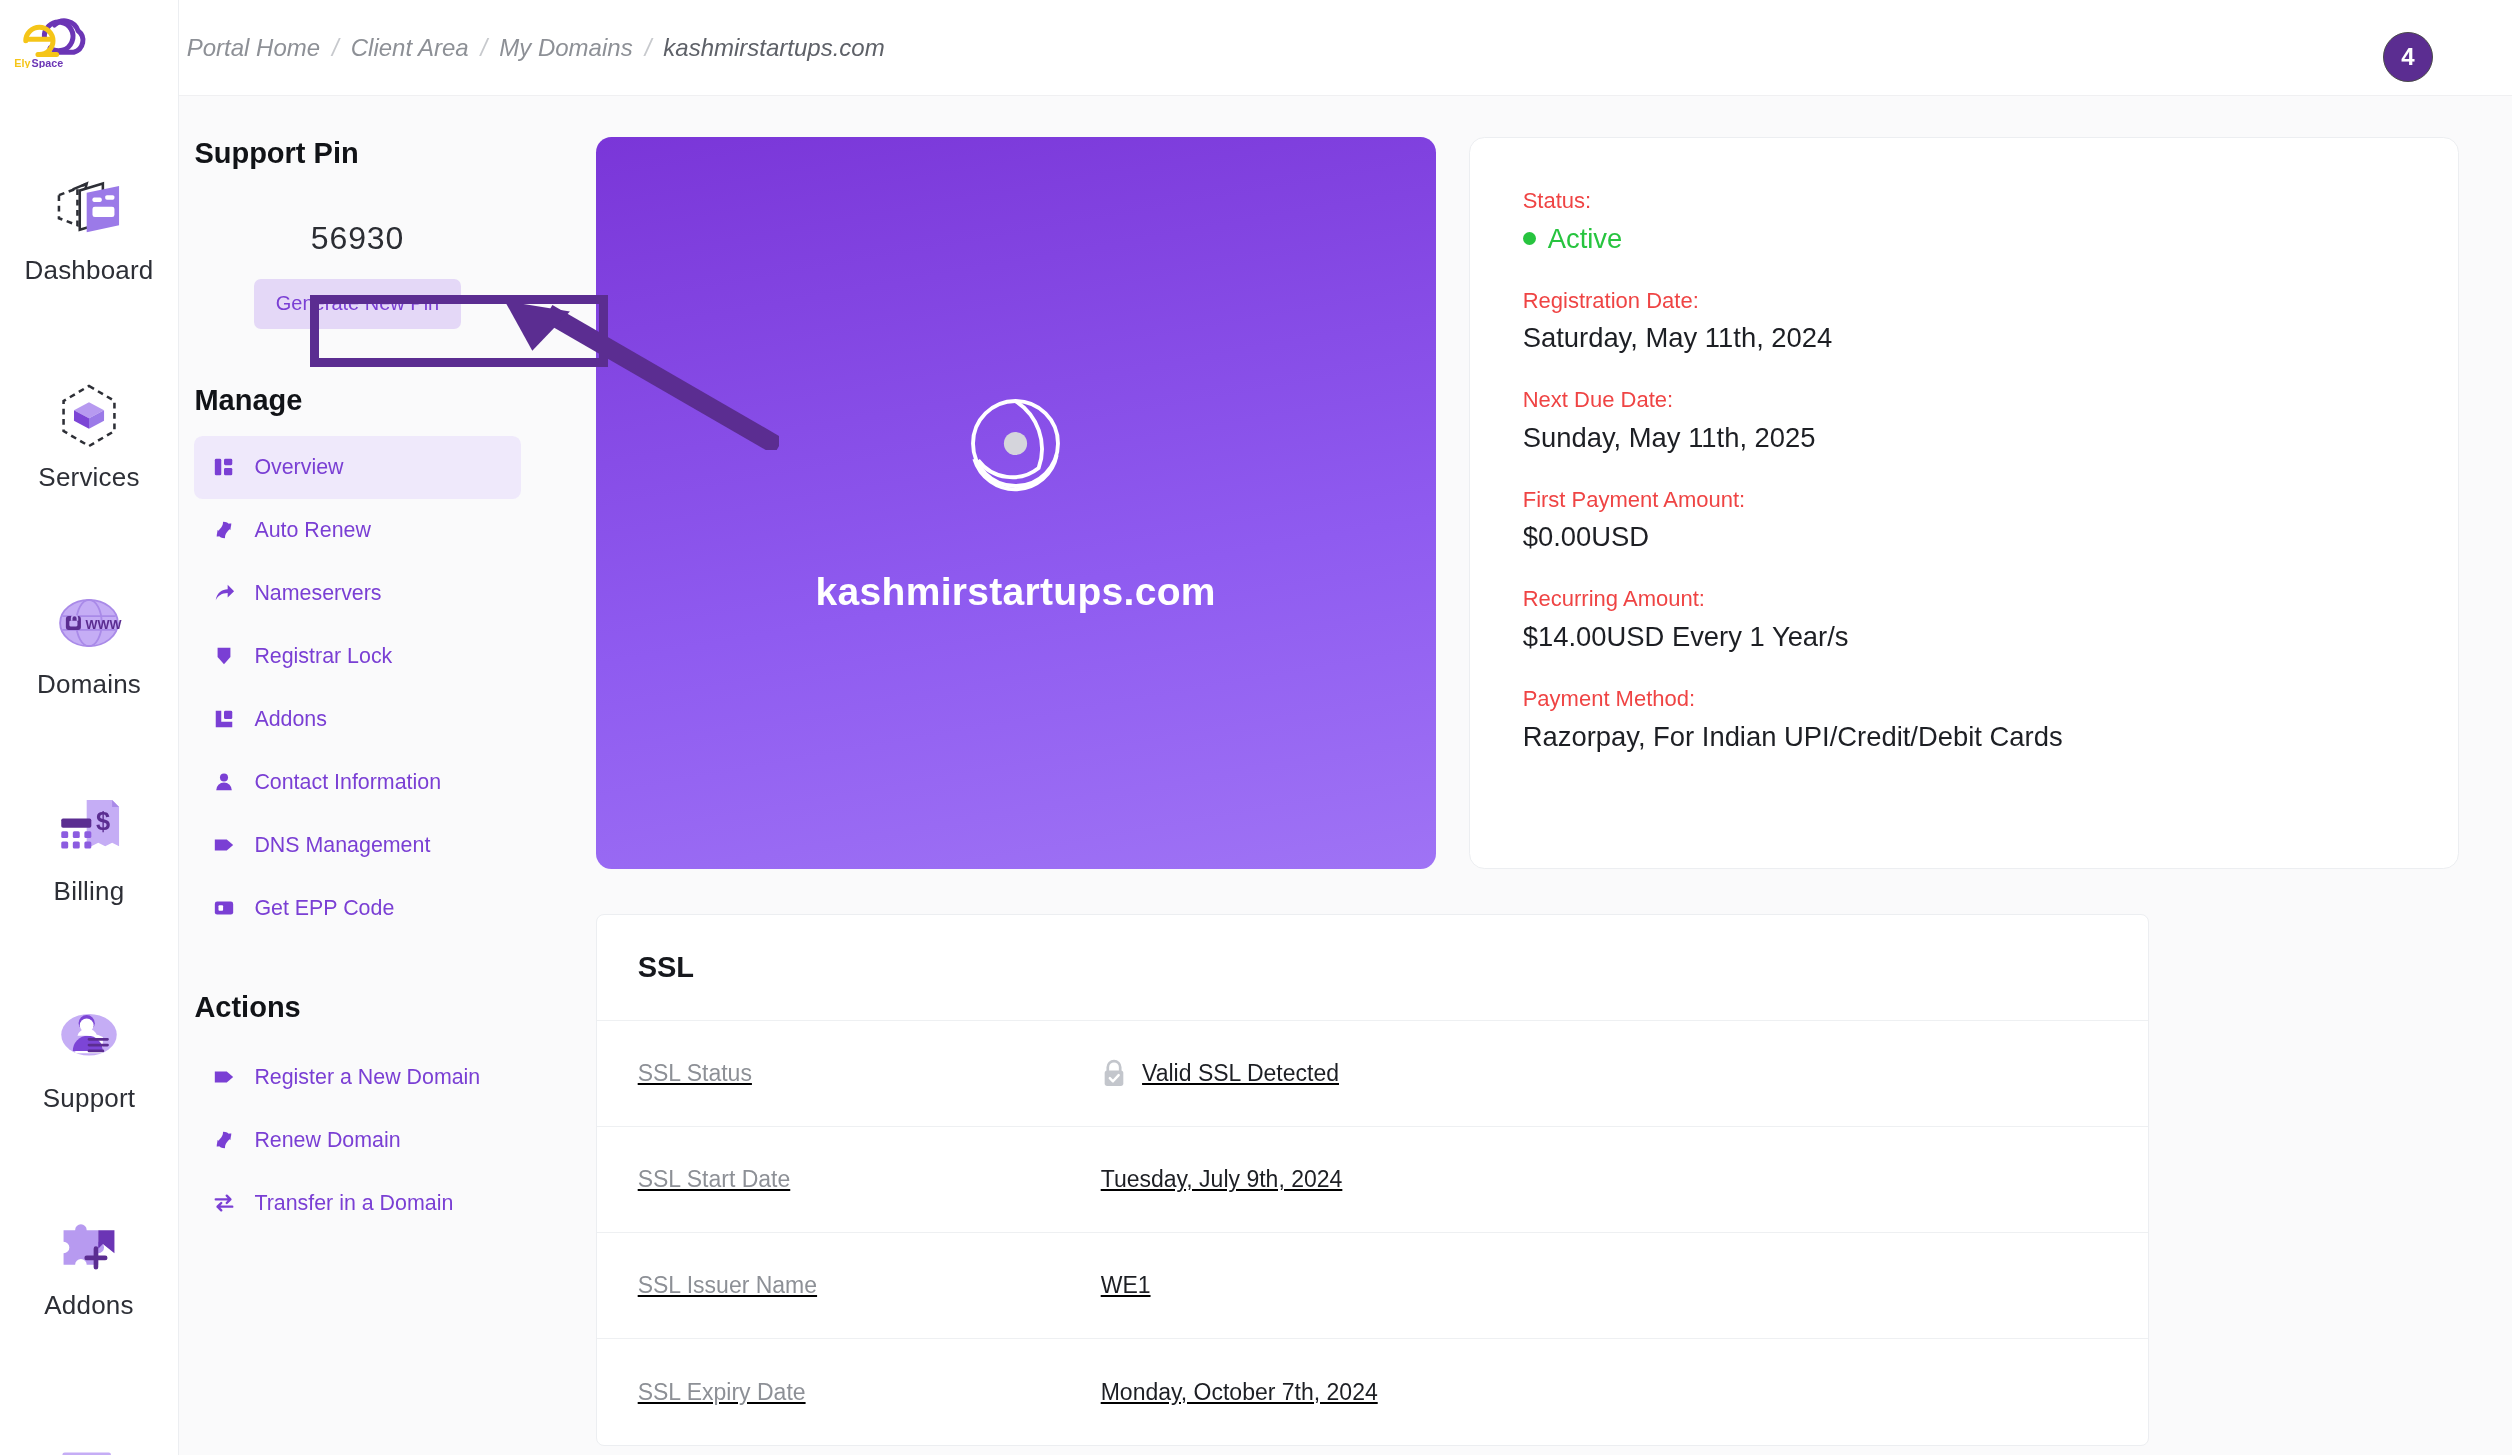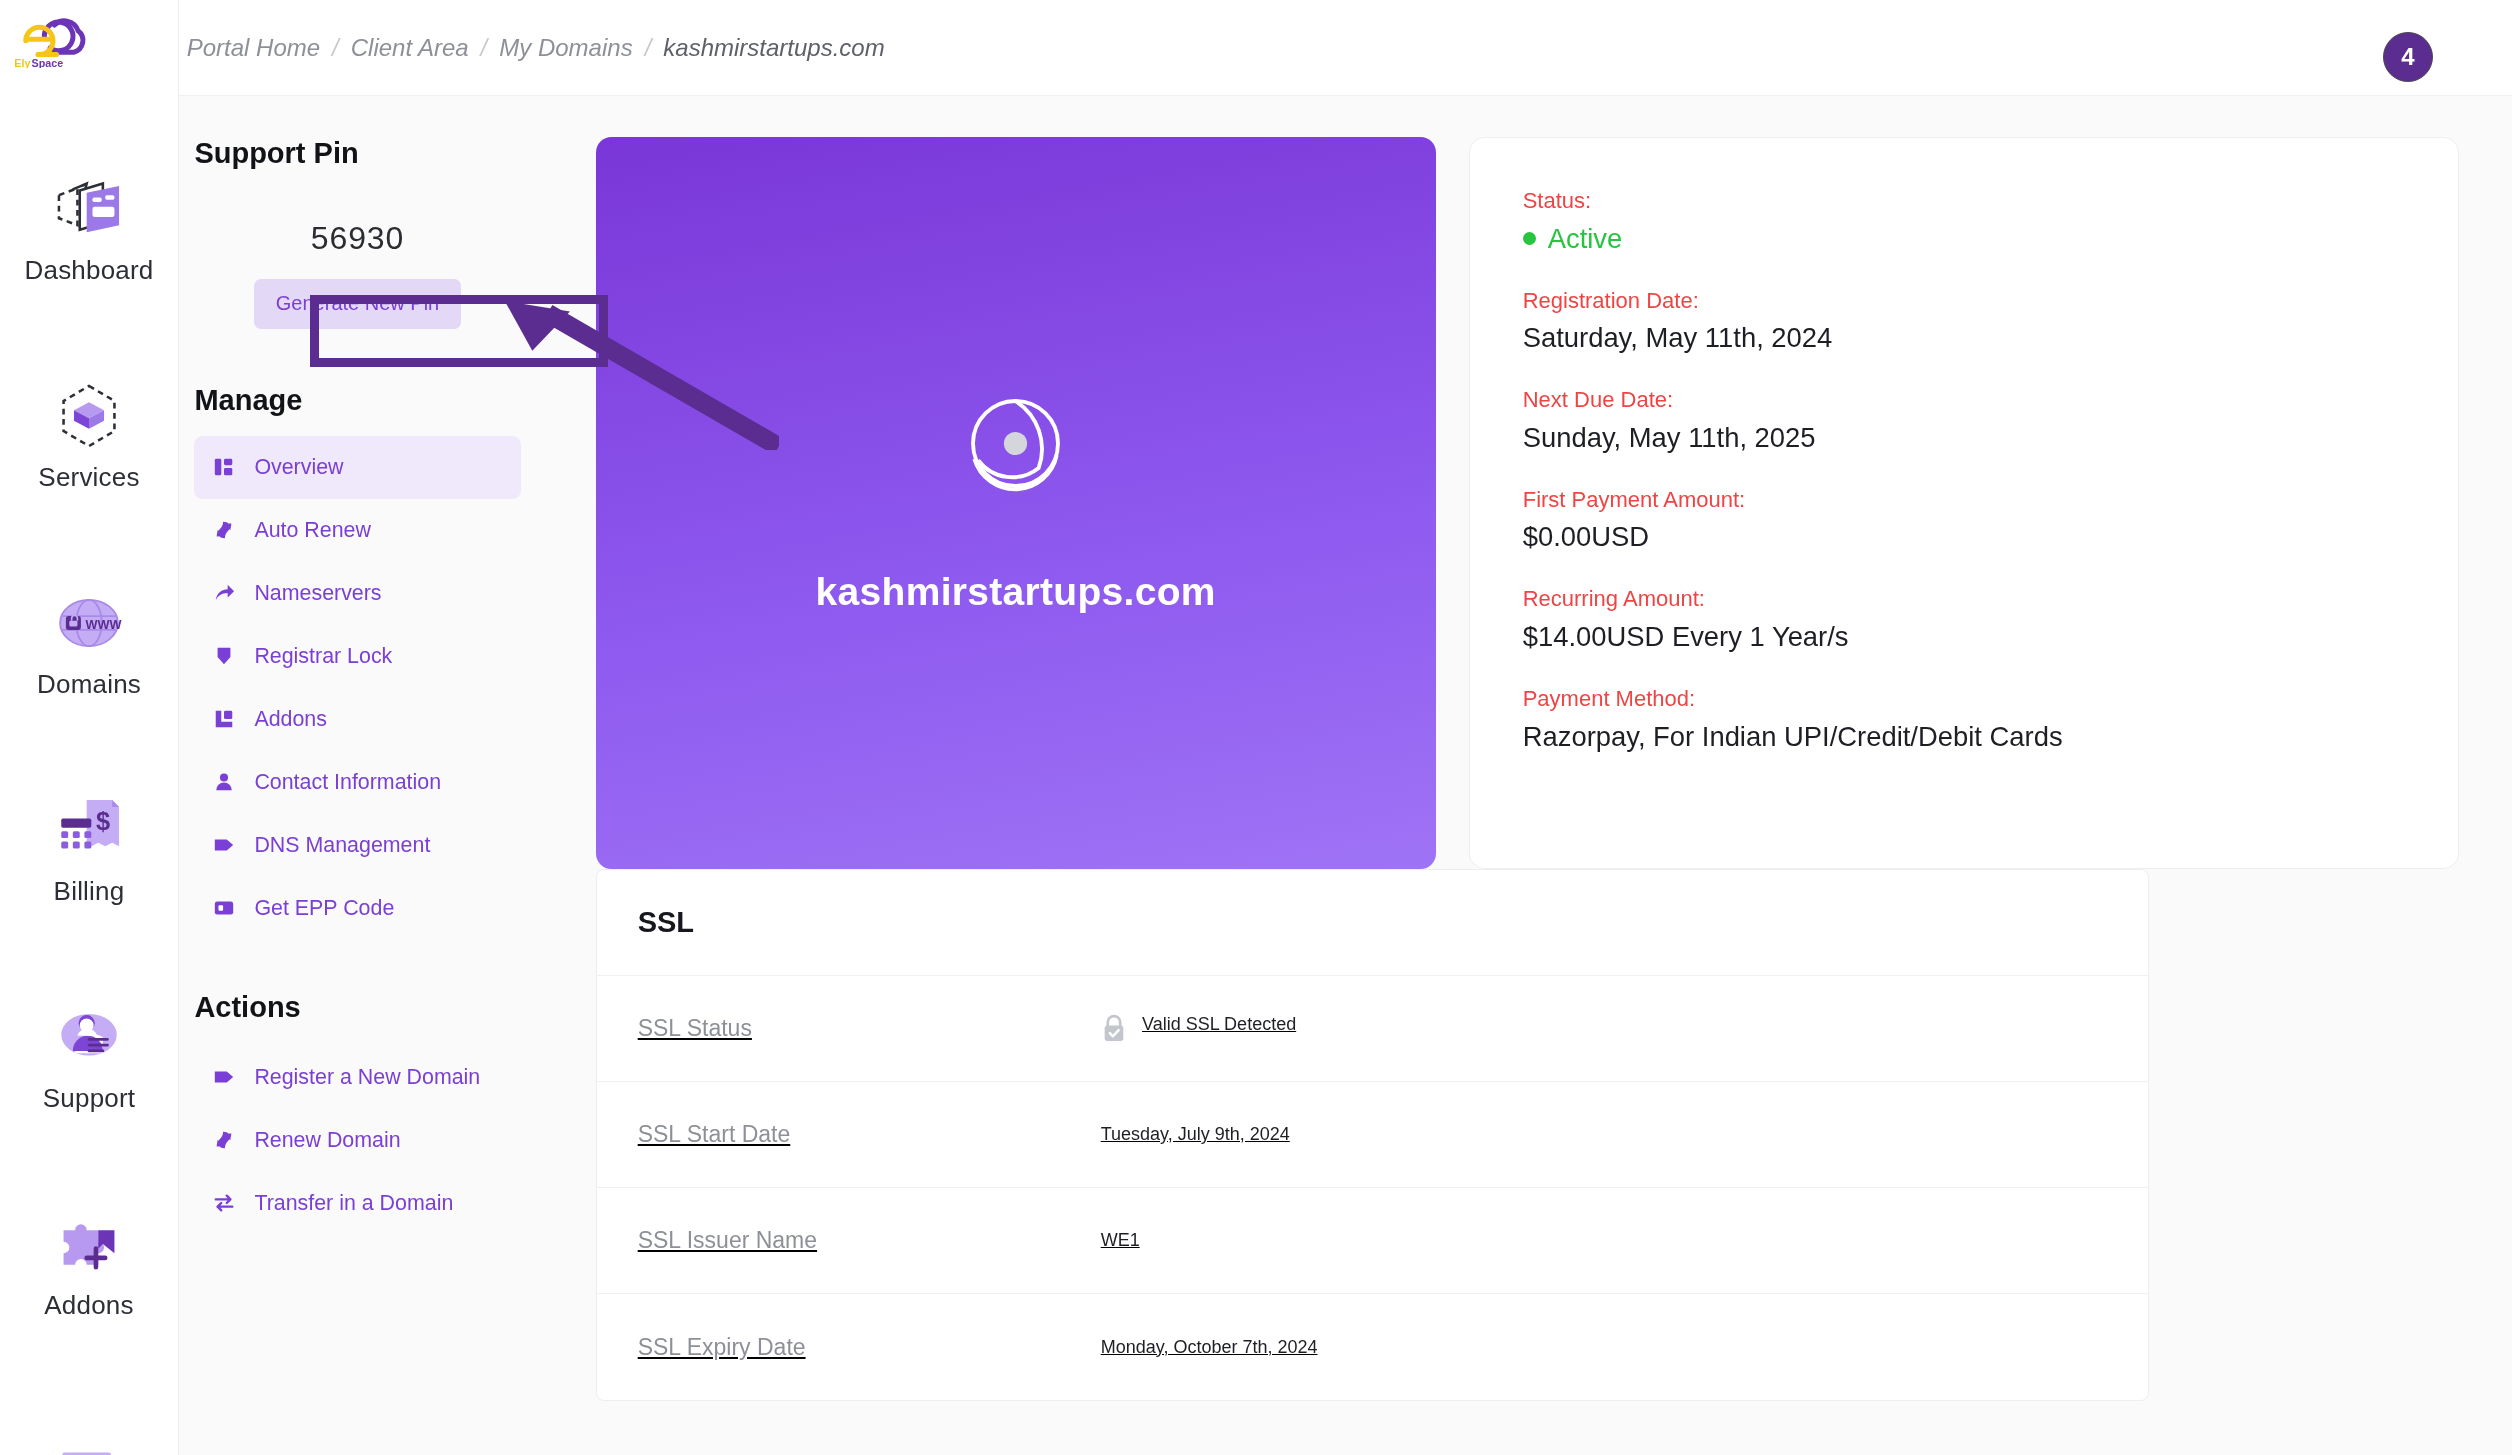--- a/index.html
+++ b/index.html
@@ -162,40 +162,41 @@
   .info-value {
     font-size: 27.4px; color: #1d1f24; margin-bottom: 33px;
   }
   .info-value.status {
     color: #27c43f; display: flex; align-items: center; gap: 12px;
   }
   .dot { width: 13px; height: 13px; border-radius: 50%; background: #27c43f; display:inline-block; }
 
   
   .ssl-card {
+    margin-top: 45px;
     background: #ffffff;
     border: 0.9px solid #eceef1;
     border-radius: 8px;
     width: 1553px;
   }
   .ssl-head {
     padding: 36px 41px;
     font-size: 29px; font-weight: 700; color: #16181d;
     border-bottom: 0.9px solid #eef0f2;
   }
   .ssl-row {
     display: flex; align-items: center;
     height: 106px;
     border-bottom: 0.9px solid #eef0f2;
     padding: 0 41px;
     text-decoration: underline;
   }
   .ssl-row:last-child { border-bottom: none; }
   .ssl-k { width: 463px; flex: 0 0 463px; font-size: 23px; color: #8d9096; }
-  .ssl-v { font-size: 18px; color: #1d1f24; display: flex; gap: 15.4px; }
+  .ssl-v { font-size: 23px; color: #1d1f24; display: flex; align-items: center; gap: 15.4px; }
   .lock-ico { width: 26px; height: 29px; display:block; }
 </style>
 </head>
 <body>
 
 <div class="app">
 
   <aside class="sidebar">
     <div class="logo-wrap">
       <svg class="logo-mark" viewBox="0 0 120 74">

